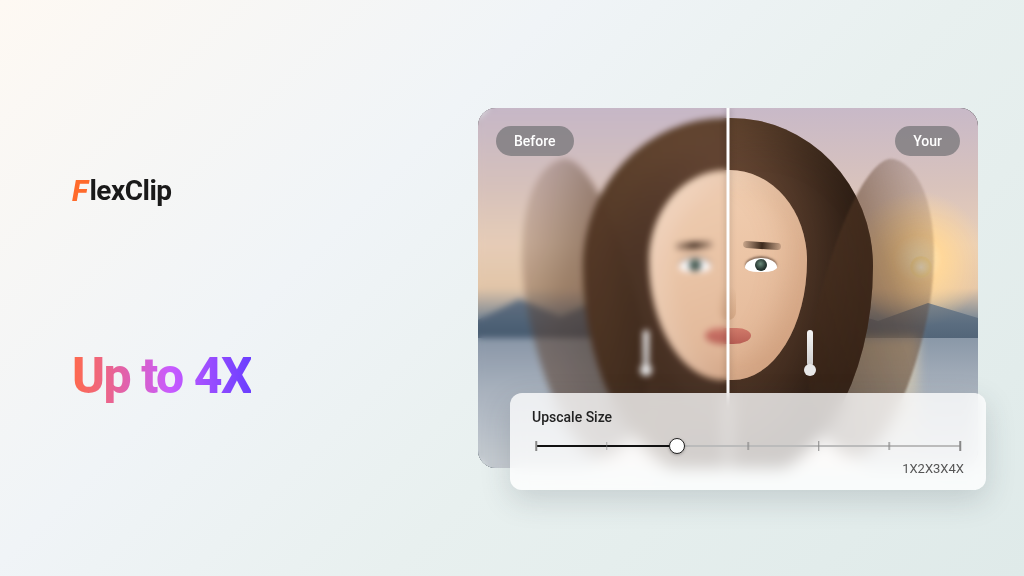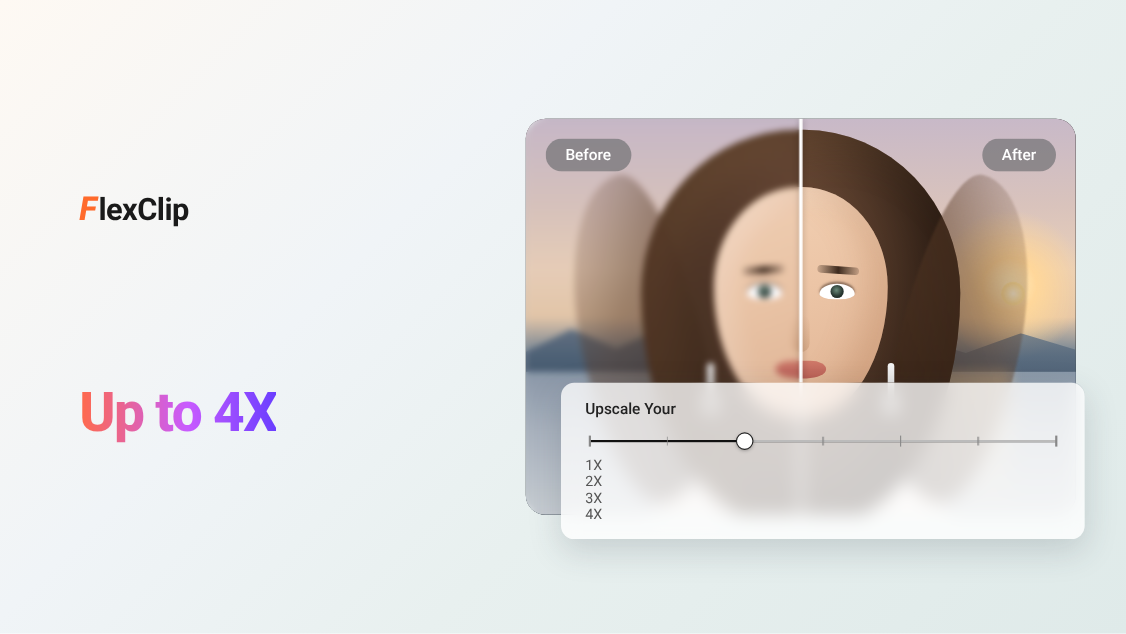--- a/index.html
+++ b/index.html
@@ -321,21 +321,20 @@
       border-radius: 50%;
       transform: translate(-50%, -50%);
       box-shadow: 0 1px 3px rgba(0,0,0,0.25);
     }
     .labels {
       display: flex;
       justify-content: flex-end;
       font-size: 13px;
       color: #555;
       margin: 4px 0 0 0;
-      flex-direction: column;
     }
   </style>
 </head>
 <body>
 
 <div class="page">
   <div class="left">
     <div class="logo">
       <span class="logo-f">F</span>
         <span>lexClip</span>
@@ -368,25 +367,25 @@
             <div class="eye eye-r"></div>
             <div class="nose"></div>
             <div class="lips"></div>
             <div class="earring earring-l"></div>
             <div class="earring earring-r"></div>
           </div>
         </div>
         <div class="blur-half"></div>
         <div class="divider"></div>
         <div class="pill pill-before">Before</div>
-        <div class="pill pill-after">After</div>
+        <div class="pill pill-after">Your</div>
       </div>
 
       <div class="panel">
-        <div class="panel-title">Upscale Your</div>
+        <div class="panel-title">Upscale Size</div>
         <div class="slider-wrap">
           <div class="track"></div>
           <div class="track-inactive" id="track-inactive" style="width: 66.6667%;"></div>
           <div class="tick" style="left:0%"></div>
           <div class="tick tick-sm" style="left:16.67%"></div>
           <div class="tick" style="left:33.33%"></div>
           <div class="tick tick-sm" style="left:50%"></div>
           <div class="tick" style="left:66.67%"></div>
           <div class="tick tick-sm" style="left:83.33%"></div>
           <div class="tick" style="left:100%"></div>

